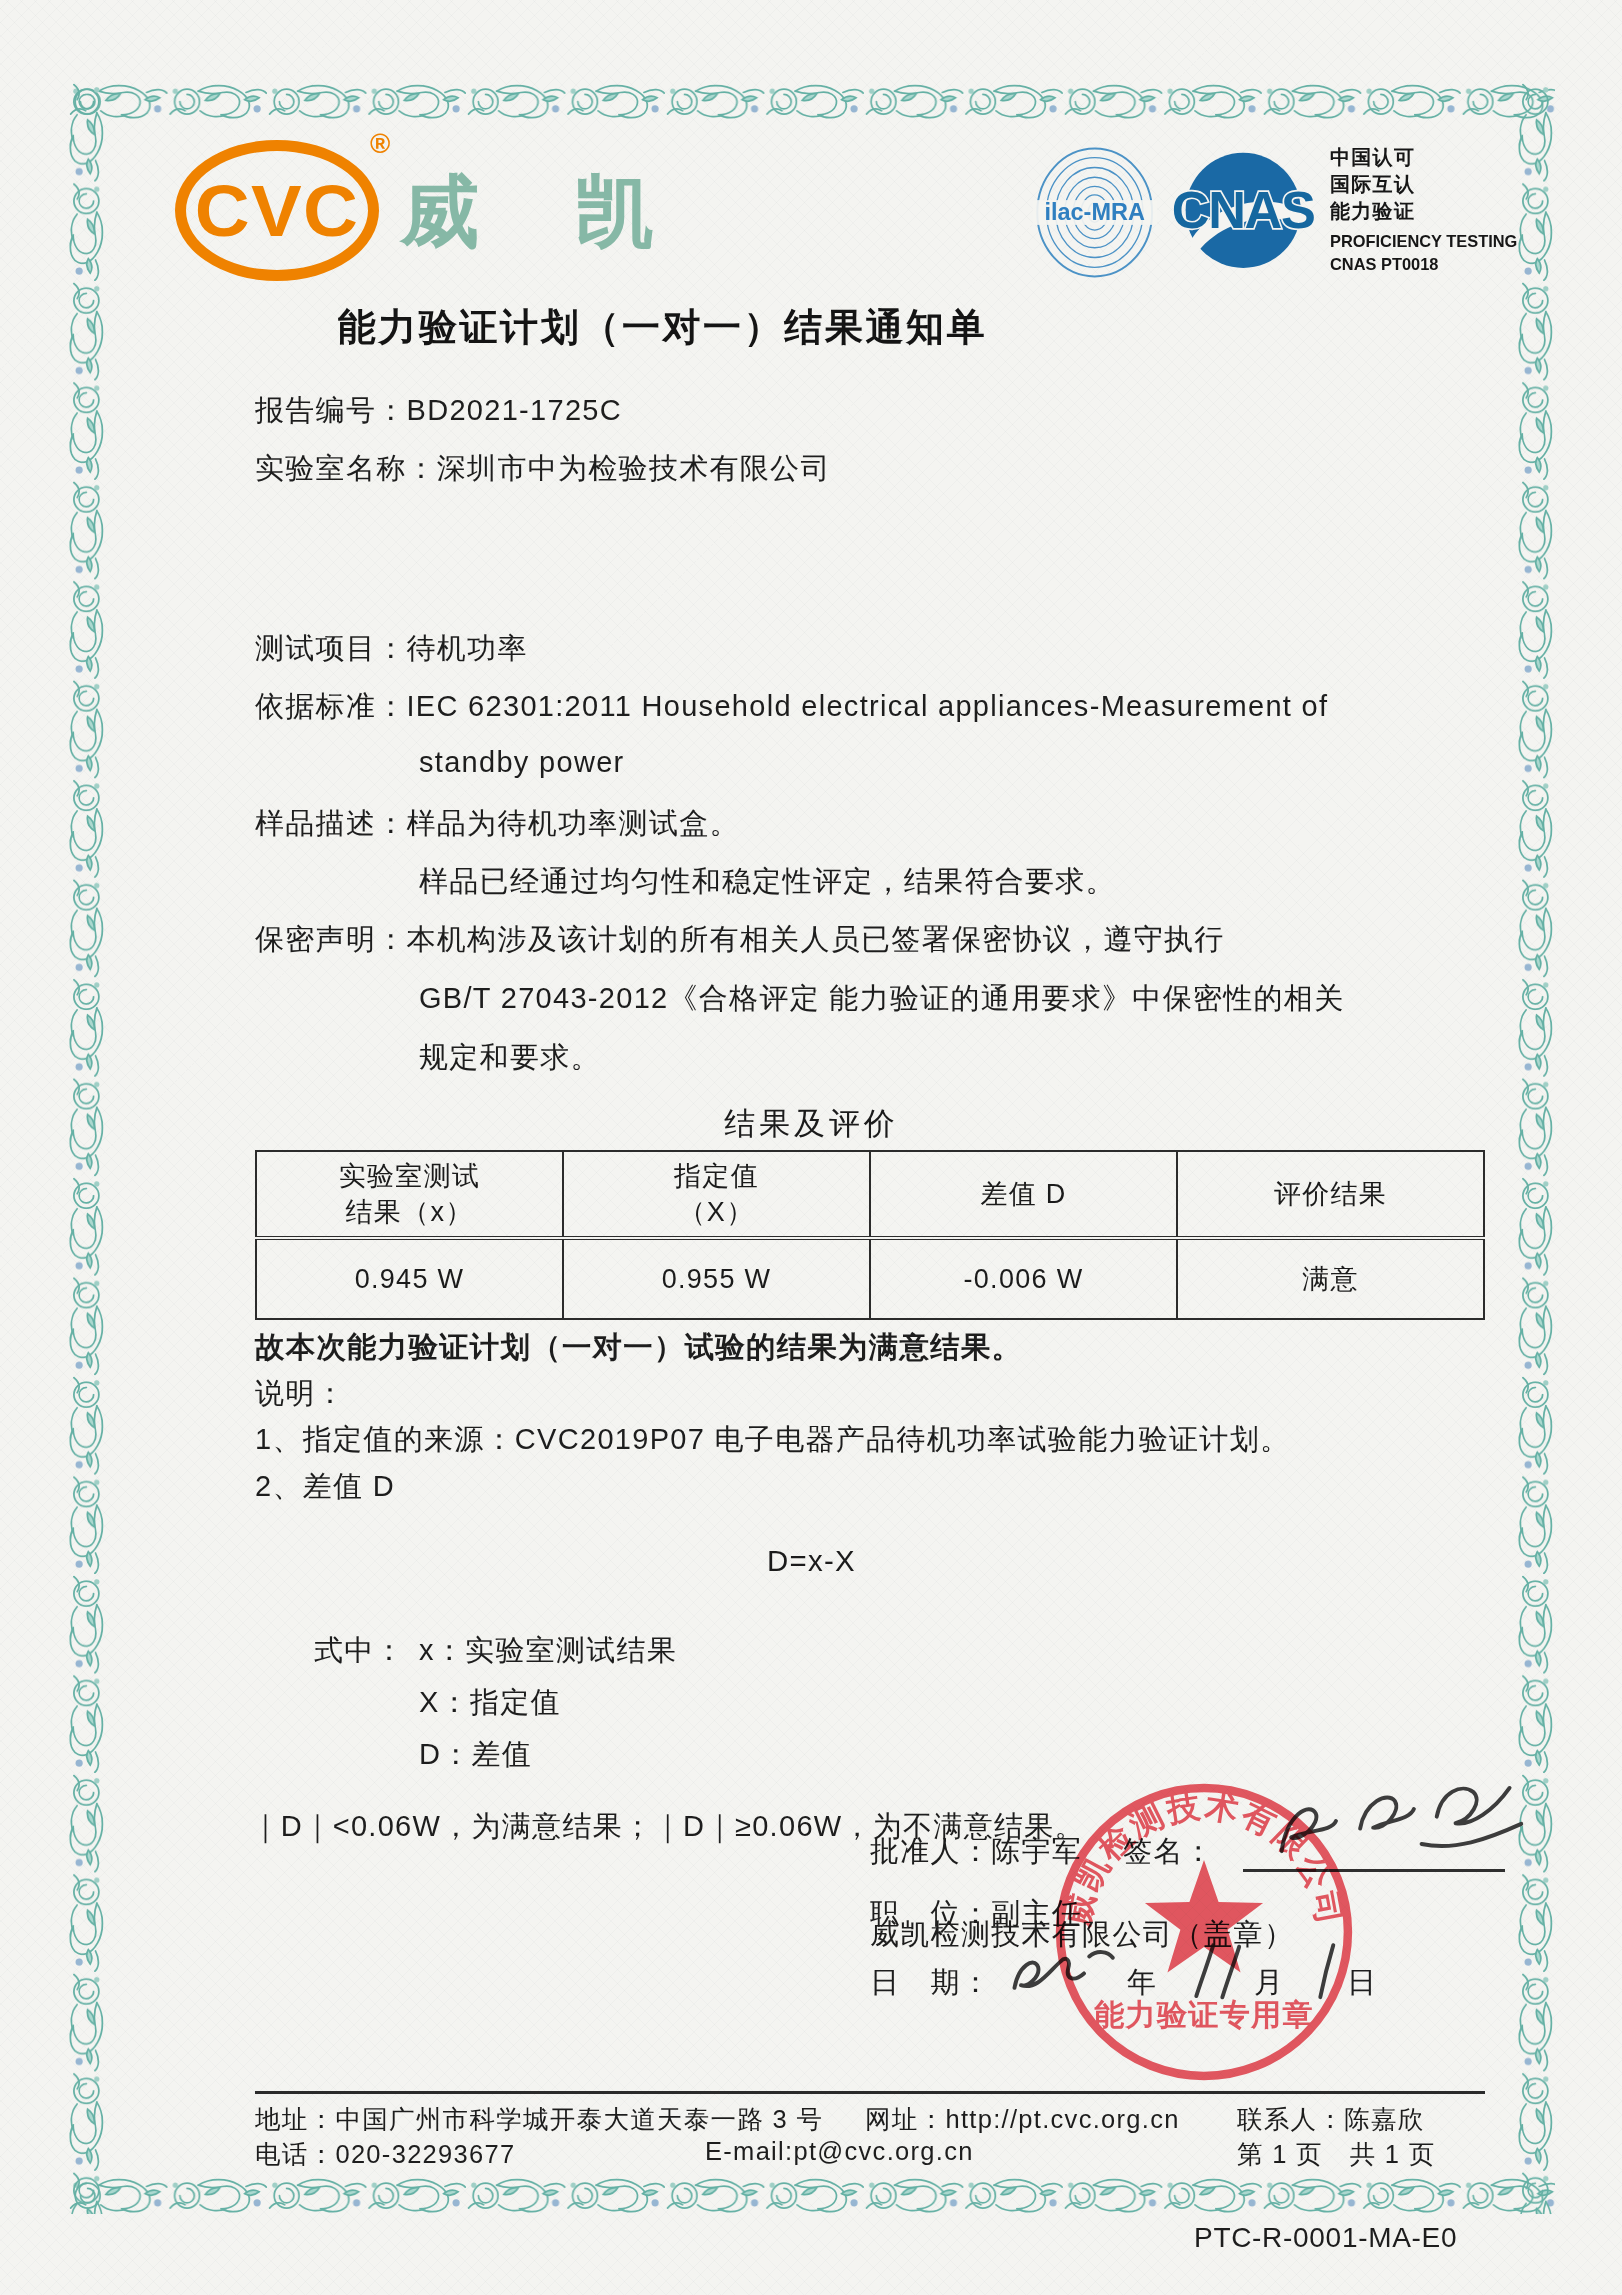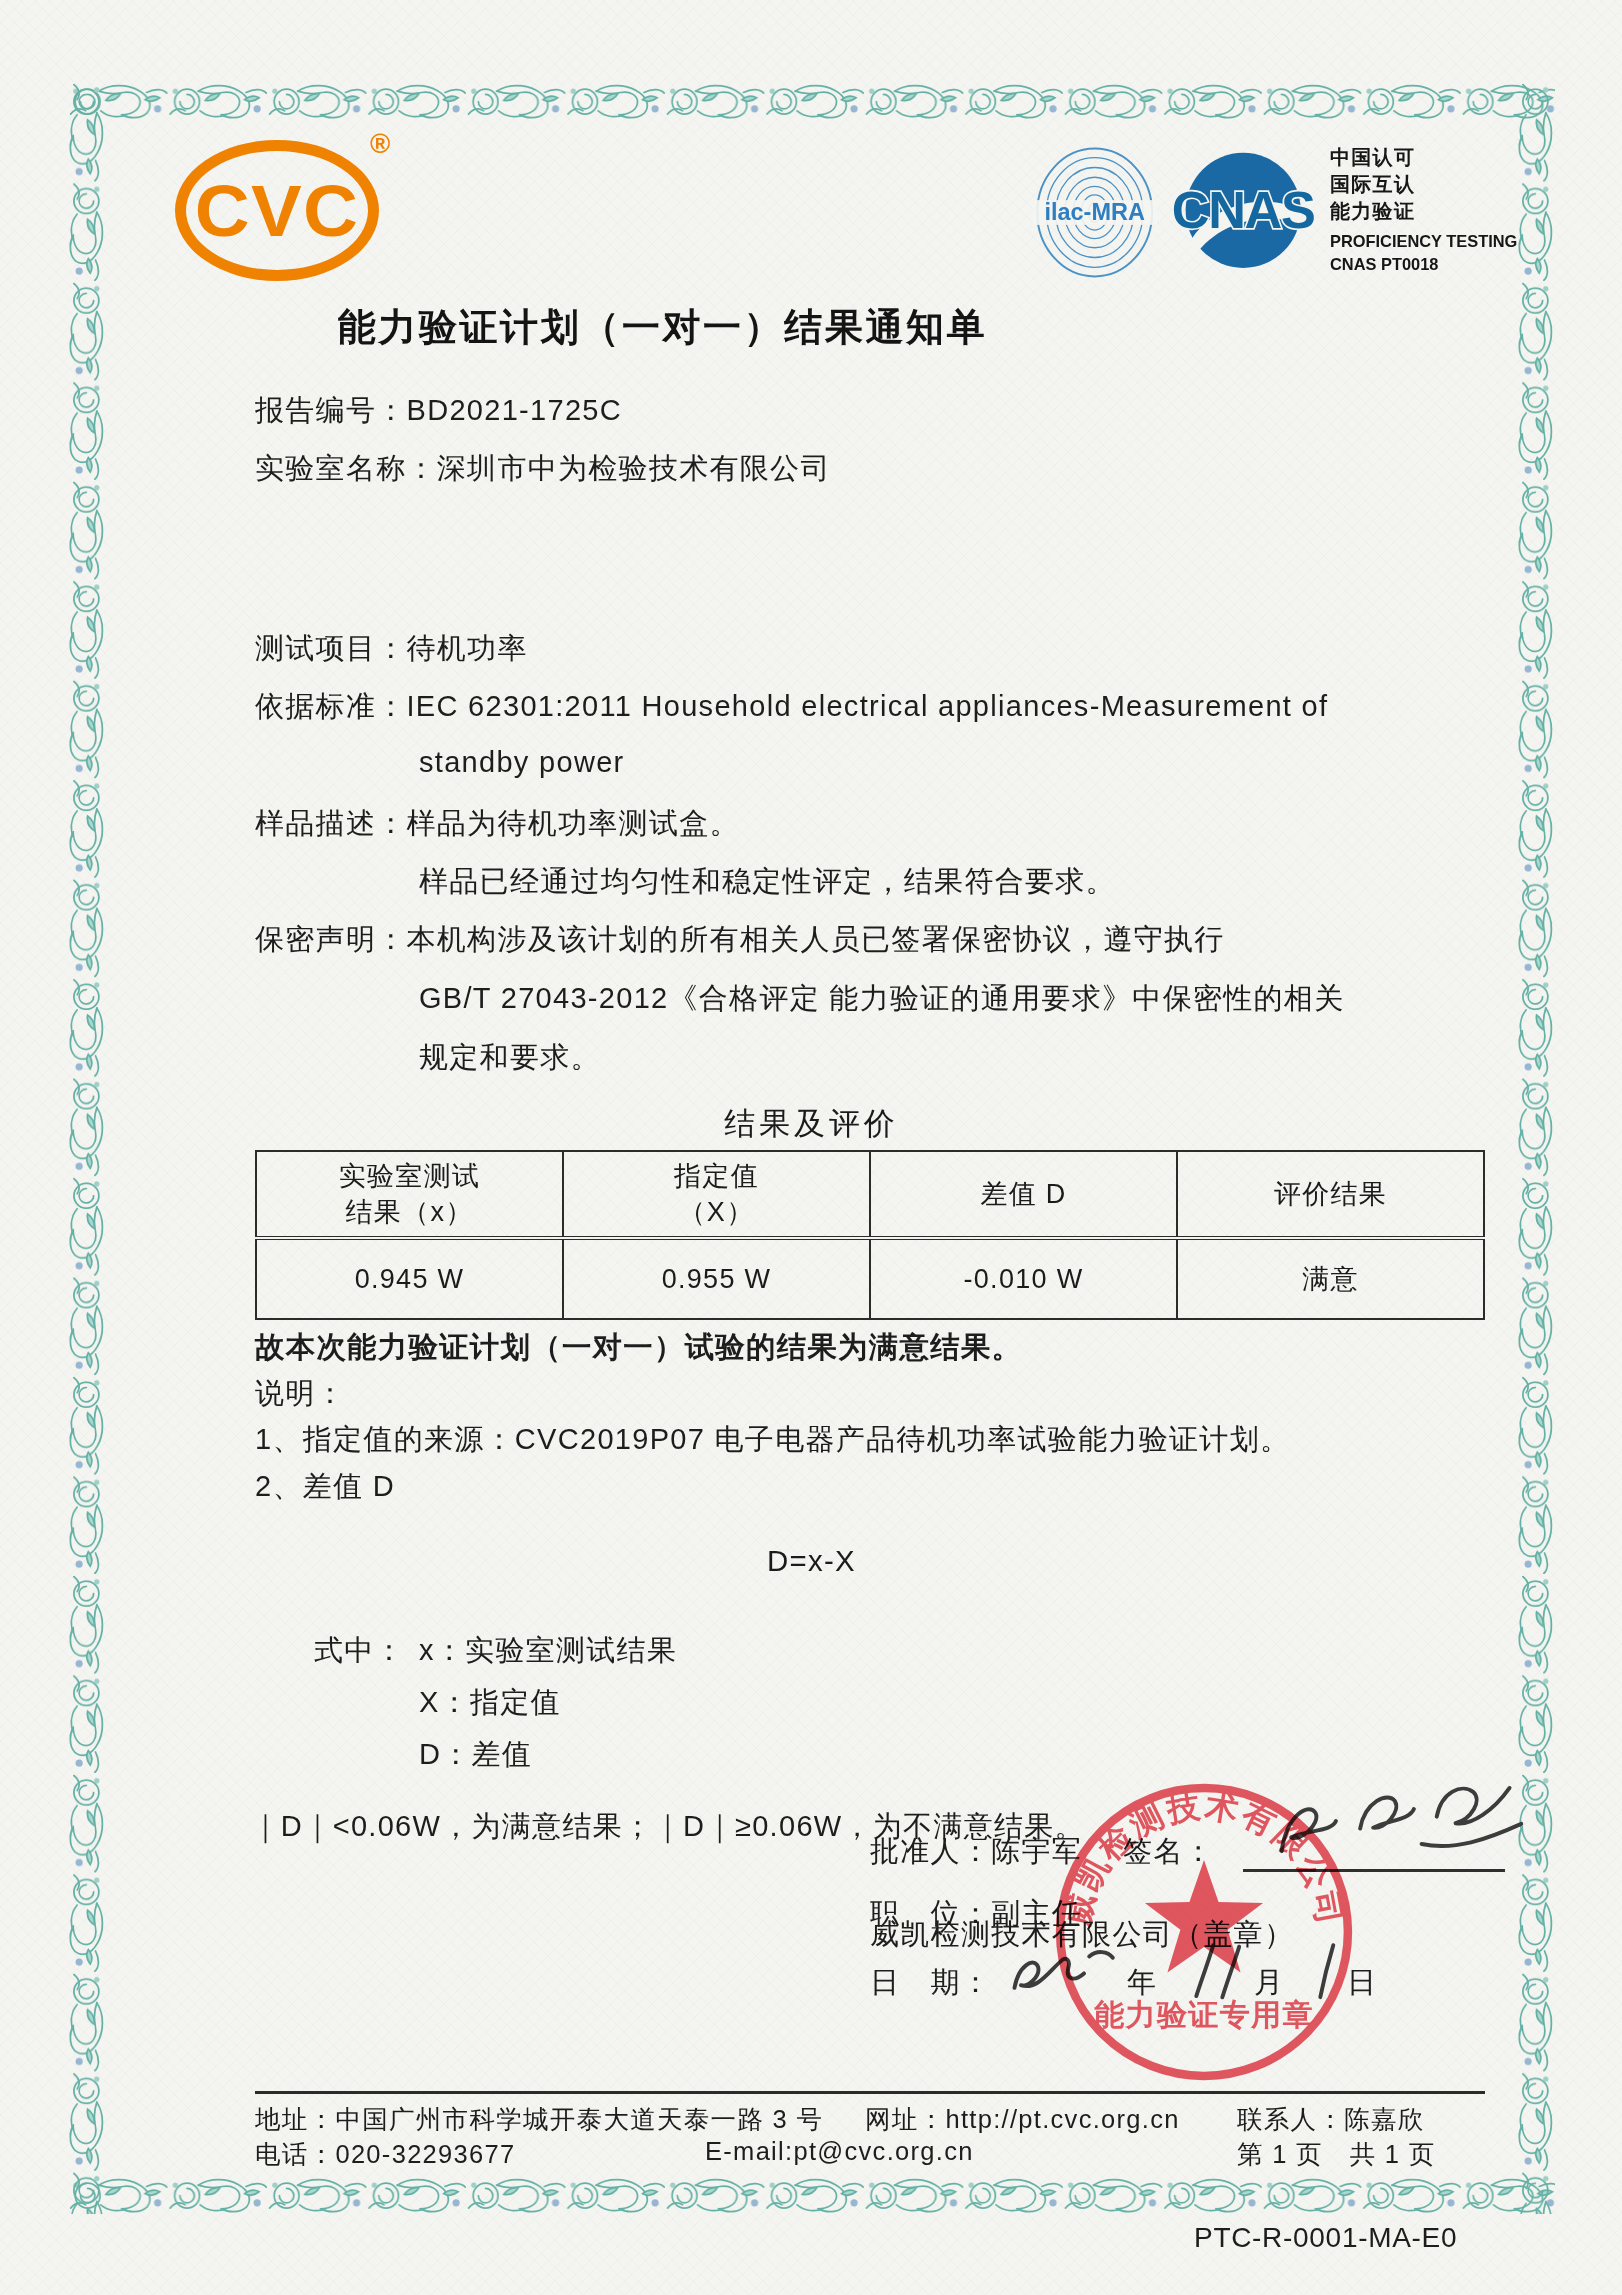--- a/index.html
+++ b/index.html
@@ -77,20 +77,21 @@
   <svg class="band" style="left:1517px;top:82px;" width="38" height="2132" viewBox="0 0 58 3258">
     <g transform="rotate(90 29 29)">
         <rect width="3258" height="58" fill="url(#orn)"></rect>
       </g>
   </svg>
 
   <div class="cvc-ellipse">
     <span>CVC</span>
   </div>
   <div class="cvc-reg">®</div>
+  <div class="cvc-cn">威 凯</div>
 
   <svg class="abs" style="left:1031px;top:144px;" width="128" height="137" viewBox="0 0 195 210">
     <g fill="none" stroke="#4b92c6">
       <ellipse cx="97" cy="105" rx="88" ry="98" stroke-width="3"></ellipse>
       <ellipse cx="97" cy="105" rx="74" ry="84" stroke-width="2"></ellipse>
       <ellipse cx="97" cy="105" rx="60" ry="69" stroke-width="2"></ellipse>
       <ellipse cx="97" cy="105" rx="46" ry="54" stroke-width="2"></ellipse>
       <ellipse cx="97" cy="105" rx="33" ry="40" stroke-width="2"></ellipse>
       <ellipse cx="97" cy="105" rx="21" ry="27" stroke-width="2"></ellipse>
       <ellipse cx="97" cy="105" rx="10" ry="15" stroke-width="2"></ellipse>
@@ -147,21 +148,21 @@
       <td>实验室测试
 结果（x）</td>
       <td>指定值
 （X）</td>
       <td>差值 D</td>
       <td>评价结果</td>
     </tr>
     <tr class="data">
       <td>0.945 W</td>
       <td>0.955 W</td>
-      <td>-0.010 W</td>
+      <td>-0.006 W</td>
       <td>满意</td>
     </tr>
   </tbody>
     </table>
 
   <div class="line bold" style="left:255px;top:1328px;font-size:29.4px;">故本次能力验证计划（一对一）试验的结果为满意结果。</div>
   <div class="line" style="left:255px;top:1374px;">说明：</div>
   <div class="line" style="left:255px;top:1420px;">1、指定值的来源：CVC2019P07 电子电器产品待机功率试验能力验证计划。</div>
   <div class="line" style="left:255px;top:1467px;">2、差值 D</div>
   <div class="sec-title" style="top:1544px;font-size:29.4px;letter-spacing:1.3px;">D=x-X</div>

